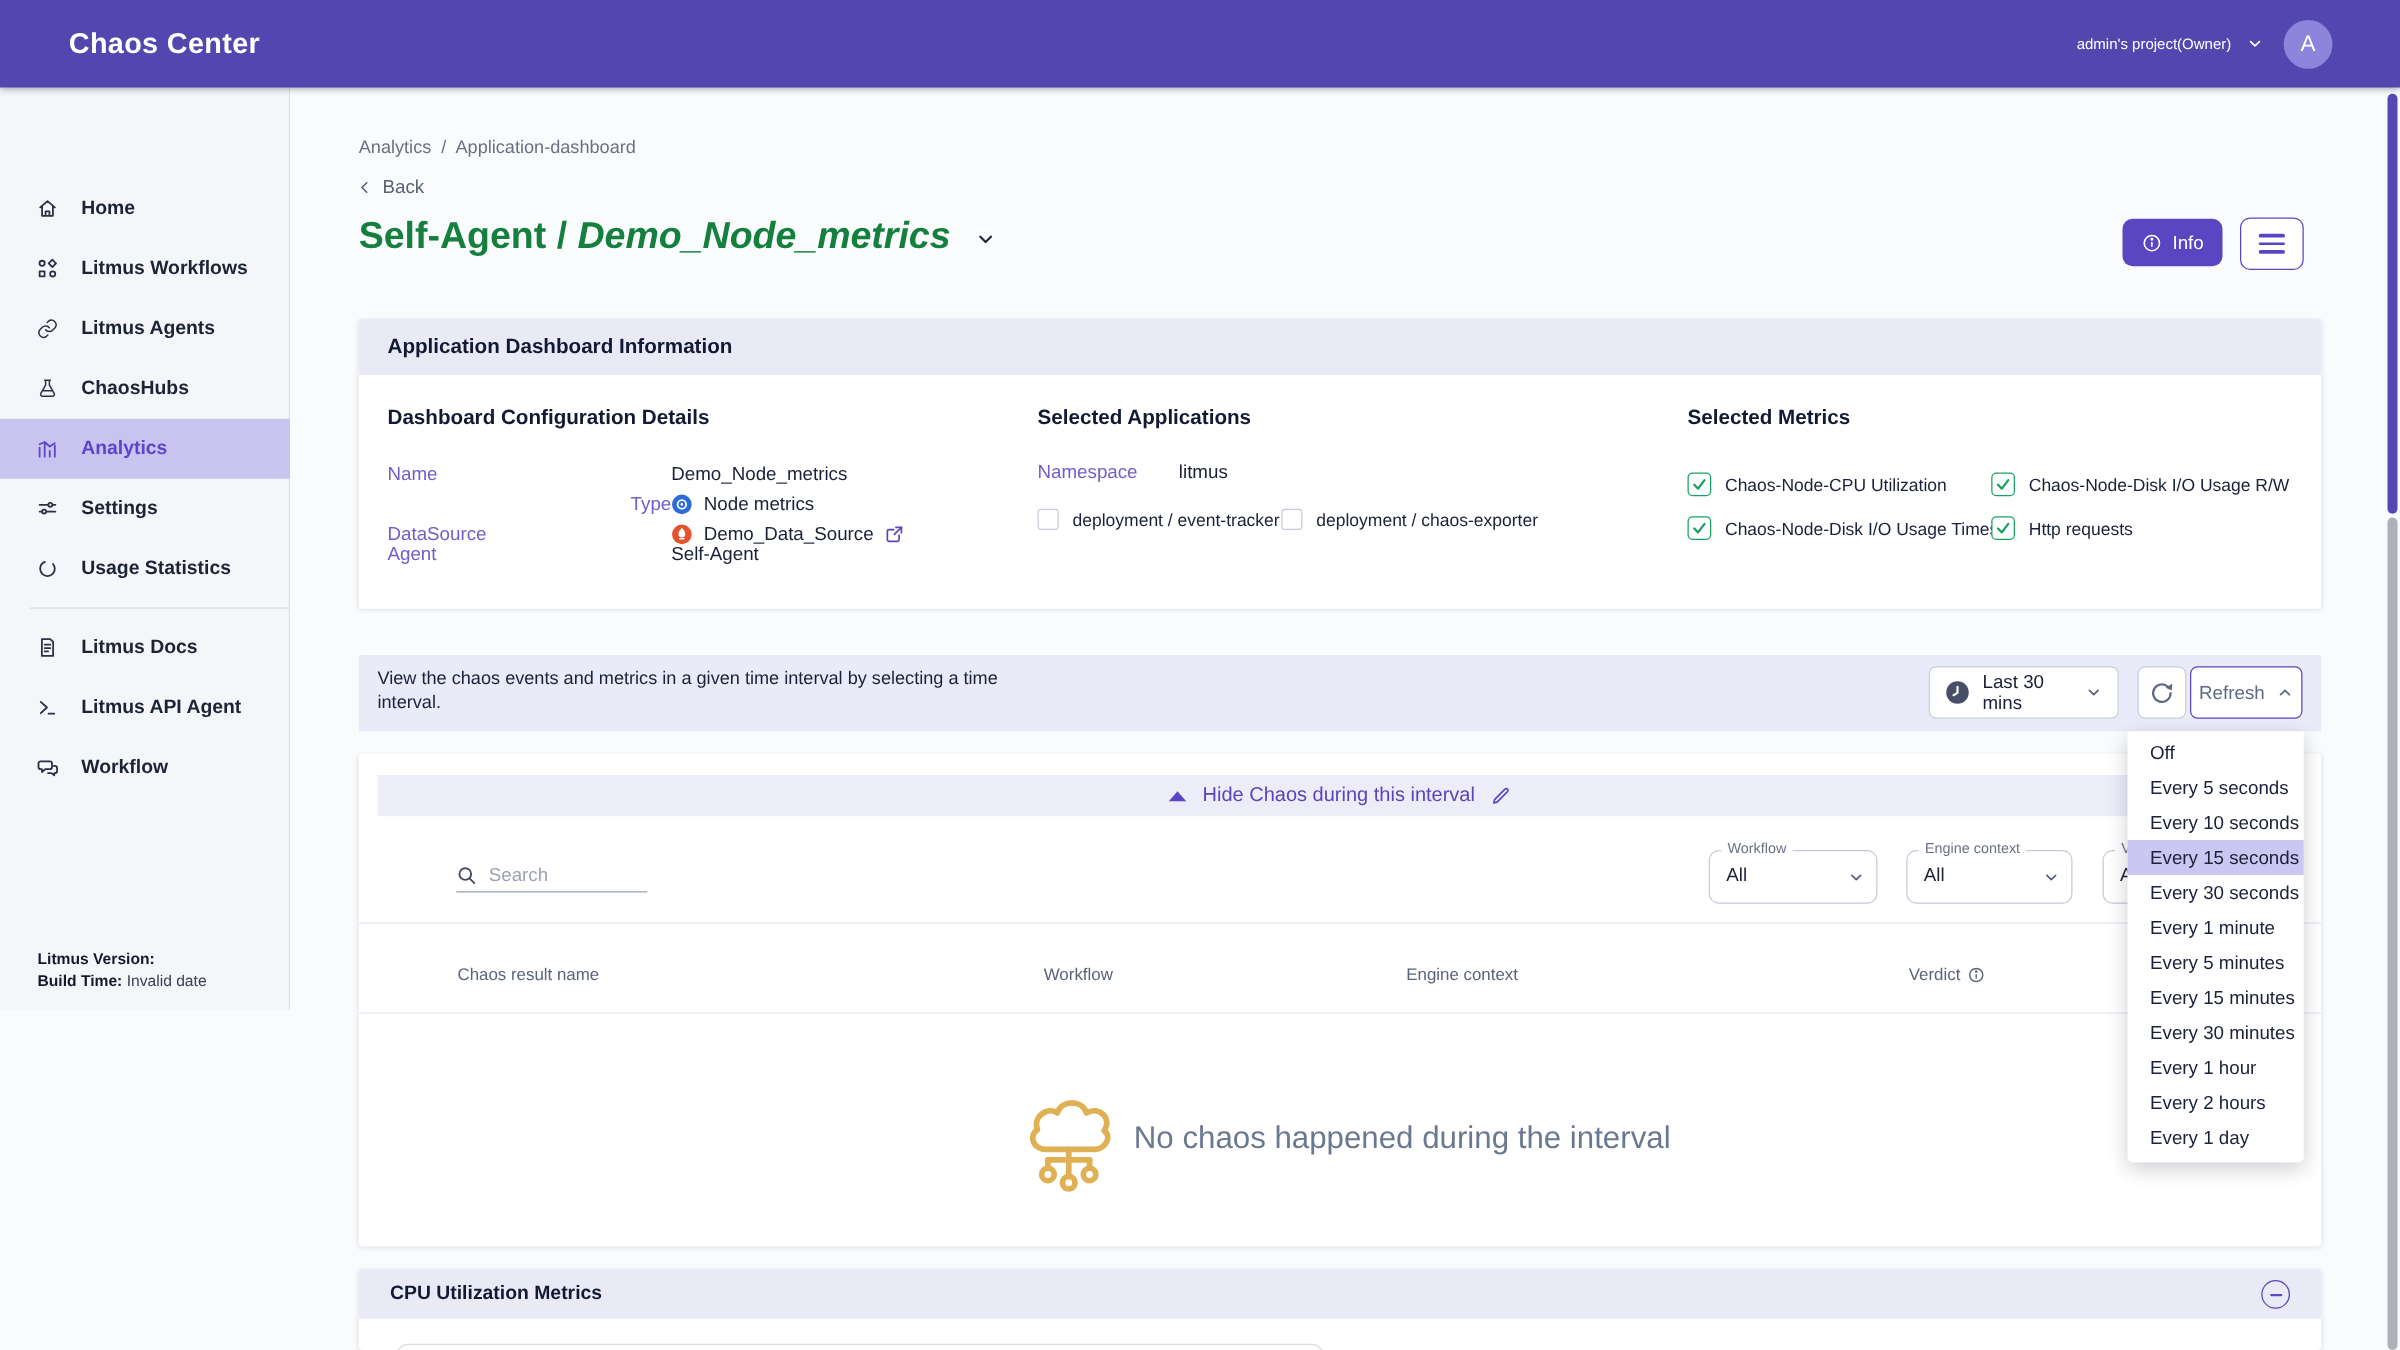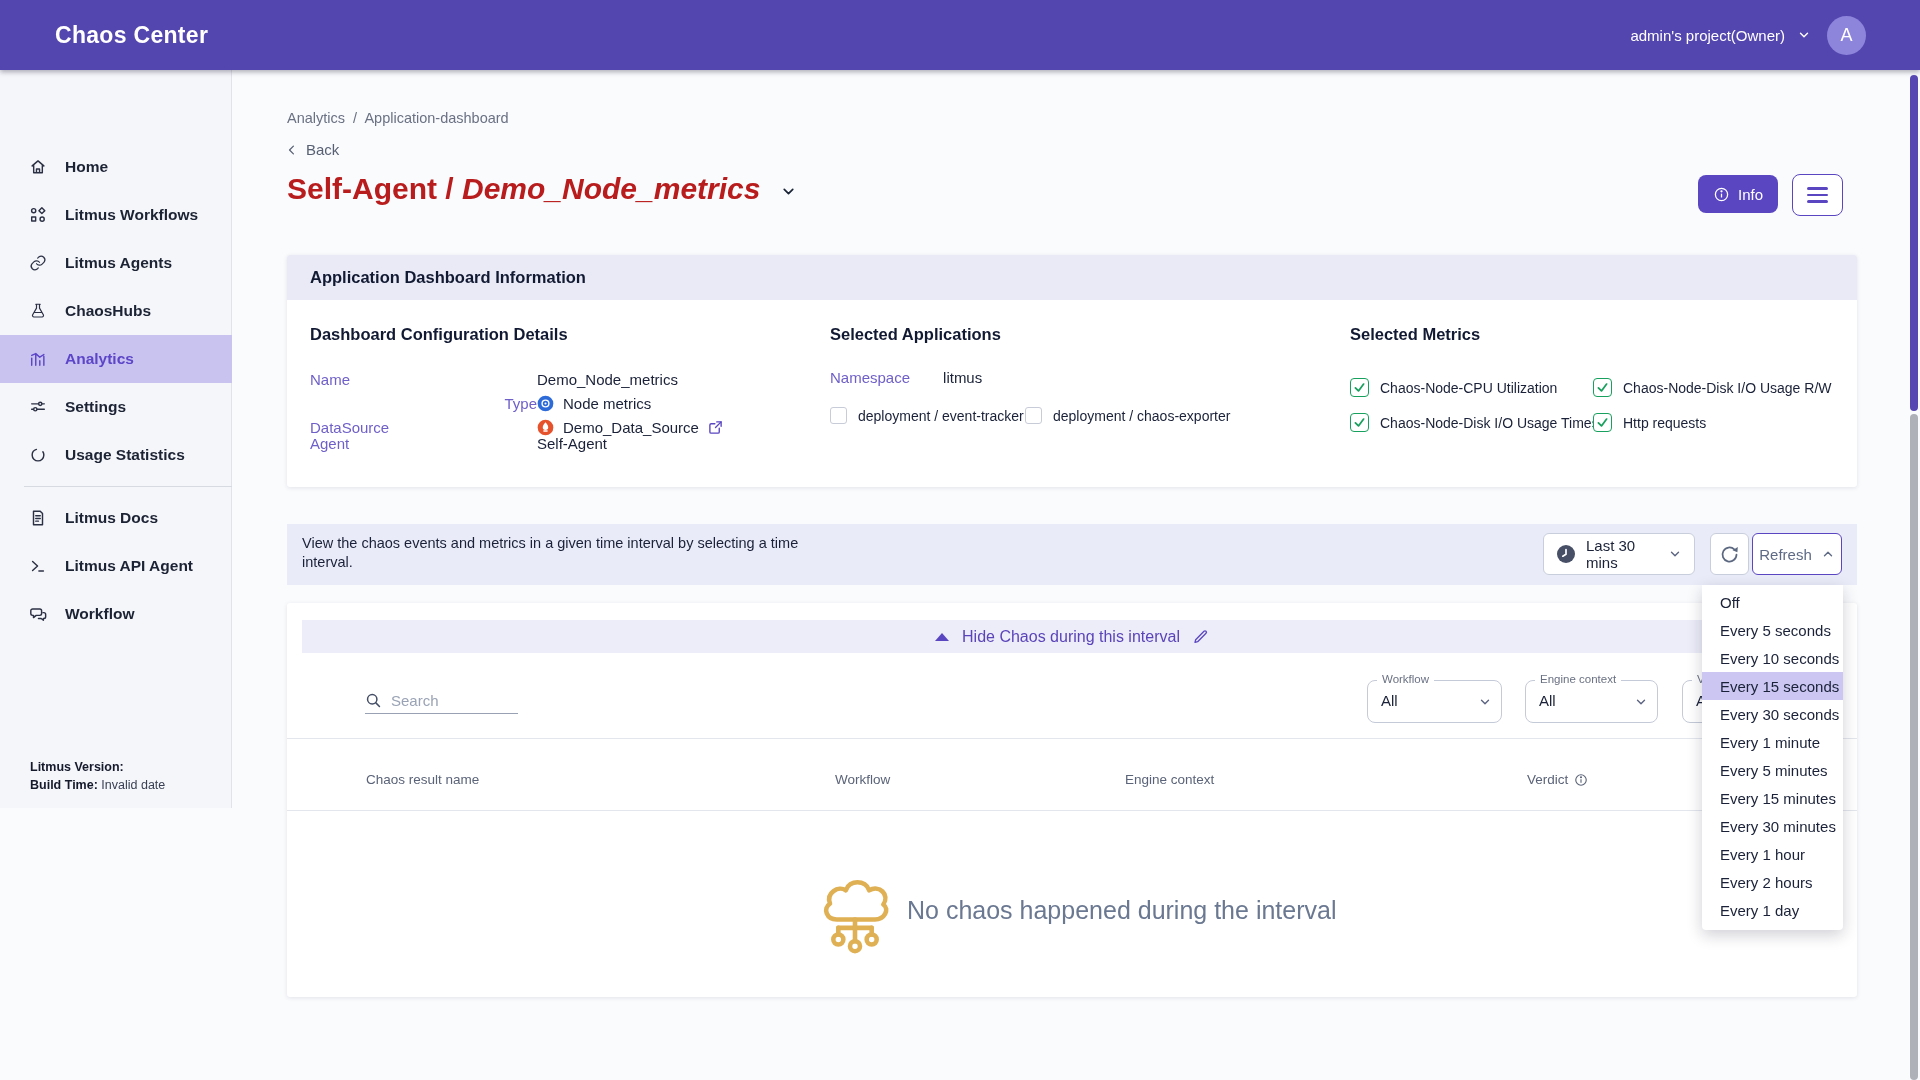--- a/index.html
+++ b/index.html
@@ -6,21 +6,21 @@
   html,body { width:1920px; height:1080px; overflow:hidden; background:#FAFBFD;
               font-family:"Liberation Sans", sans-serif; }
   #app { position:relative; width:1920px; height:1080px; overflow:hidden; }
 
   
   .hdr { position:absolute; left:0; top:0; width:1920px; height:70px; background:#5446AF;
          box-shadow:0 2px 5px rgba(20,20,50,.35); z-index:30; }
   .brand { position:absolute; left:55px; top:50%; transform:translateY(-50%);
            color:#fff; font-size:23px; font-weight:700; letter-spacing:.3px; }
   .hdr-right { position:absolute; right:54px; top:0; height:70px; display:flex; align-items:center; gap:16px; }
-  .proj { color:#fff; font-size:15px; display:flex; align-items:center; gap:12px; cursor:pointer; }
+  .proj { color:#fff; font-size:12px; display:flex; align-items:center; gap:12px; cursor:pointer; }
   .avatar { width:39px; height:39px; border-radius:50%; background:#8D84DB; color:#fff;
             font-size:18px; display:flex; align-items:center; justify-content:center; cursor:pointer; }
 
   
   .sidebar { position:absolute; left:0; top:70px; width:232px; height:738px;
              background:#F5F6FA; border-right:1px solid #E2E3E9; z-index:20; }
   .nav { position:absolute; left:0; top:73px; width:232px; }
   .nav-item { height:48px; display:flex; align-items:center; gap:18px; padding-left:29px;
               font-size:15.5px; font-weight:700; color:#1C2334; cursor:pointer; }
   .nav-item svg { width:18px; height:18px; stroke:#2B3044; fill:none; stroke-width:1.6;
@@ -37,21 +37,21 @@
   .lav-band { background:#E9EAF6; }
   .sec-title { position:absolute; font-size:16.5px; font-weight:700; color:#121A33; }
   .plabel { color:#6E5FC9; }
   .chev { width:14px; height:14px; fill:none; stroke-linecap:round; stroke-linejoin:round; }
 
   
   .crumb { position:absolute; left:287px; top:110px; font-size:14.5px; color:#6A7183; z-index:5; }
   .crumb span { cursor:pointer; }
   .back { position:absolute; left:285px; top:141px; font-size:15px; color:#586074; cursor:pointer;
           display:flex; align-items:center; gap:7px; z-index:5; }
-  .title { position:absolute; left:287px; top:172px; font-size:30px; font-weight:700; color:#b91c1c;
+  .title { position:absolute; left:287px; top:172px; font-size:30px; font-weight:700; color:#15803d;
            display:flex; align-items:center; gap:20px; z-index:5;justify-content:center; }
   .title .ital { font-style:italic; }
   .btn-info { position:absolute; left:1698px; top:175px; width:80px; height:38px; background:#5B46C2;
               border-radius:8px; color:#fff; font-size:15px; display:flex; align-items:center;
               justify-content:center; gap:8px; cursor:pointer; z-index:5; }
   .btn-burger { position:absolute; left:1792px; top:174px; width:51px; height:42px; background:#fff;
                 border:1px solid #5B46C2; border-radius:8px; display:flex; flex-direction:column;
                 align-items:center; justify-content:center; gap:4px; cursor:pointer; z-index:5; }
   .btn-burger span { width:21px; height:2.5px; background:#5B46C2; border-radius:2px; }
 
@@ -455,17 +455,28 @@
       <line x1="28" y1="68" x2="28" y2="76"></line>
       <line x1="48" y1="68" x2="48" y2="84"></line>
       <line x1="68" y1="68" x2="68" y2="76"></line>
       <circle cx="28" cy="82" r="6"></circle>
       <circle cx="48" cy="90" r="6"></circle>
       <circle cx="68" cy="82" r="6"></circle>
     </svg>
     <div class="cloudmsg">No chaos happened during the interval</div>
   </div>
 
+  <div class="card" id="card3">
+    <div class="band lav-band">
+      <span>CPU Utilization Metrics</span>
+    </div>
+    <div class="minus-btn">
+      <svg width="12" height="12" viewBox="0 0 12 12" stroke="#5B46C2" stroke-width="1.8" stroke-linecap="round">
+          <line x1="2" y1="6" x2="10" y2="6"></line>
+        </svg>
+    </div>
+    <div class="stub"></div>
+  </div>
 
   <div class="sb-thumb"></div>
   <div class="sb-track"></div>
 
 </div>
 
 </body></html>

